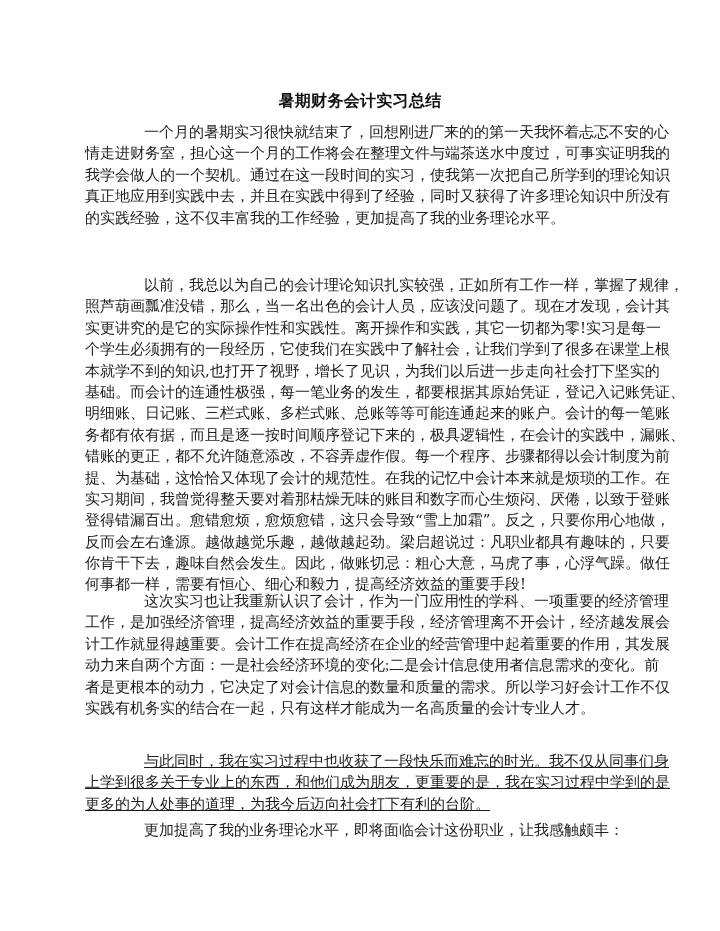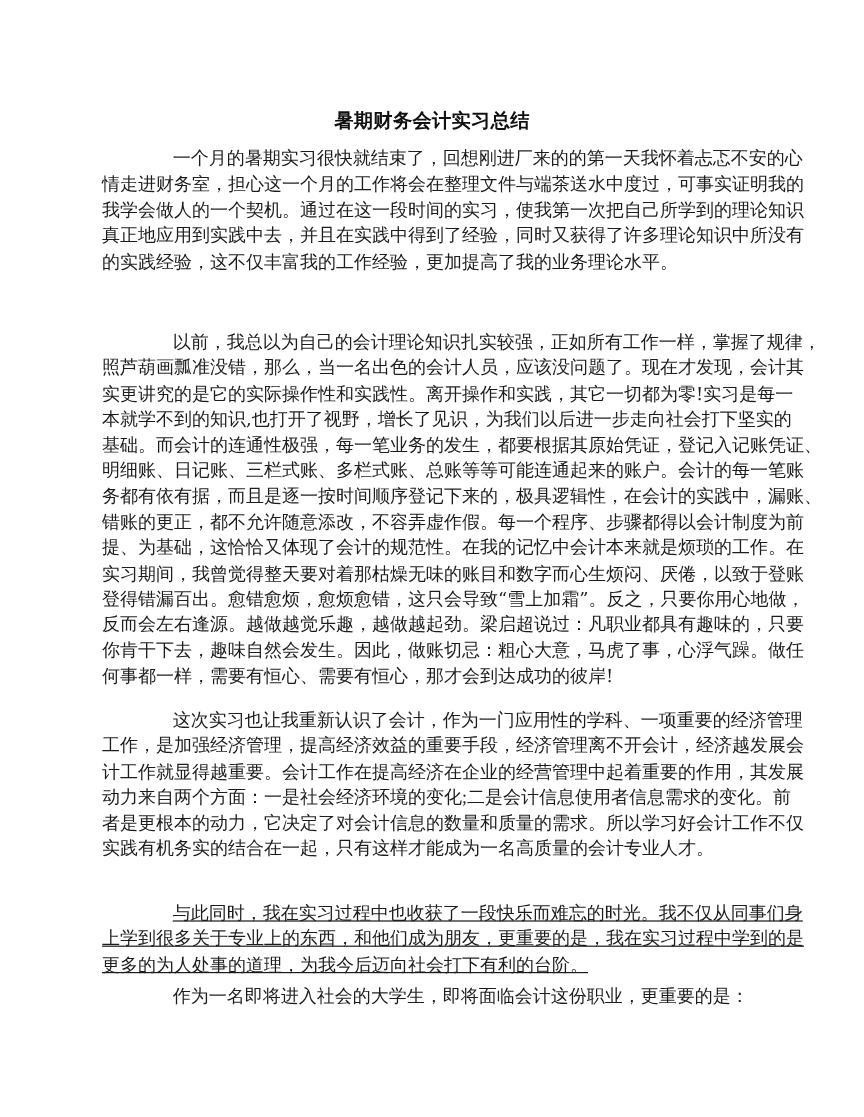--- a/index.html
+++ b/index.html
@@ -68,45 +68,46 @@
     <span class="line">情走进财务室，担心这一个月的工作将会在整理文件与端茶送水中度过，可事实证明我的</span>
     <span class="line">我学会做人的一个契机。通过在这一段时间的实习，使我第一次把自己所学到的理论知识</span>
     <span class="line">真正地应用到实践中去，并且在实践中得到了经验，同时又获得了许多理论知识中所没有</span>
     <span class="line last">的实践经验，这不仅丰富我的工作经验，更加提高了我的业务理论水平。</span>
   </div>
 
   <div class="para" style="top:275px;">
     <span class="line first">以前，我总以为自己的会计理论知识扎实较强，正如所有工作一样，掌握了规律，</span>
     <span class="line">照芦葫画瓢准没错，那么，当一名出色的会计人员，应该没问题了。现在才发现，会计其</span>
     <span class="line">实更讲究的是它的实际操作性和实践性。离开操作和实践，其它一切都为零!实习是每一</span>
+    <span class="line">个学生必须拥有的一段经历，它使我们在实践中了解社会，让我们学到了很多在课堂上根</span>
     <span class="line">本就学不到的知识,也打开了视野，增长了见识，为我们以后进一步走向社会打下坚实的</span>
     <span class="line">基础。而会计的连通性极强，每一笔业务的发生，都要根据其原始凭证，登记入记账凭证、</span>
     <span class="line">明细账、日记账、三栏式账、多栏式账、总账等等可能连通起来的账户。会计的每一笔账</span>
     <span class="line">务都有依有据，而且是逐一按时间顺序登记下来的，极具逻辑性，在会计的实践中，漏账、</span>
     <span class="line">错账的更正，都不允许随意添改，不容弄虚作假。每一个程序、步骤都得以会计制度为前</span>
     <span class="line">提、为基础，这恰恰又体现了会计的规范性。在我的记忆中会计本来就是烦琐的工作。在</span>
     <span class="line">实习期间，我曾觉得整天要对着那枯燥无味的账目和数字而心生烦闷、厌倦，以致于登账</span>
     <span class="line">登得错漏百出。愈错愈烦，愈烦愈错，这只会导致“雪上加霜”。反之，只要你用心地做，</span>
     <span class="line">反而会左右逢源。越做越觉乐趣，越做越起劲。梁启超说过：凡职业都具有趣味的，只要</span>
     <span class="line">你肯干下去，趣味自然会发生。因此，做账切忌：粗心大意，马虎了事，心浮气躁。做任</span>
-    <span class="line last">何事都一样，需要有恒心、需要有恒心，那才会到达成功的彼岸!</span>
+    <span class="line last">何事都一样，需要有恒心、细心和毅力，提高经济效益的重要手段!</span>
   </div>
 
   <div class="para" style="top:591px;font-family:Liberation Serif, serif;">
     <span class="line first">这次实习也让我重新认识了会计，作为一门应用性的学科、一项重要的经济管理</span>
     <span class="line">工作，是加强经济管理，提高经济效益的重要手段，经济管理离不开会计，经济越发展会</span>
     <span class="line">计工作就显得越重要。会计工作在提高经济在企业的经营管理中起着重要的作用，其发展</span>
     <span class="line">动力来自两个方面：一是社会经济环境的变化;二是会计信息使用者信息需求的变化。前</span>
     <span class="line">者是更根本的动力，它决定了对会计信息的数量和质量的需求。所以学习好会计工作不仅</span>
     <span class="line last">实践有机务实的结合在一起，只有这样才能成为一名高质量的会计专业人才。</span>
   </div>
 
   <div class="para" style="top:751px;text-decoration:underline;">
     <span class="line first">与此同时，我在实习过程中也收获了一段快乐而难忘的时光。我不仅从同事们身</span>
     <span class="line">上学到很多关于专业上的东西，和他们成为朋友，更重要的是，我在实习过程中学到的是</span>
     <span class="line last">更多的为人处事的道理，为我今后迈向社会打下有利的台阶。</span>
   </div>
 
   <div class="para" style="top:820px;">
-    <span class="line first last">作为一名即将进入社会的大学生，即将面临会计这份职业，更重要的是：</span>
+    <span class="line first last">更加提高了我的业务理论水平，即将面临会计这份职业，让我感触颇丰：</span>
   </div>
 
 </div>
 
 </body></html>

